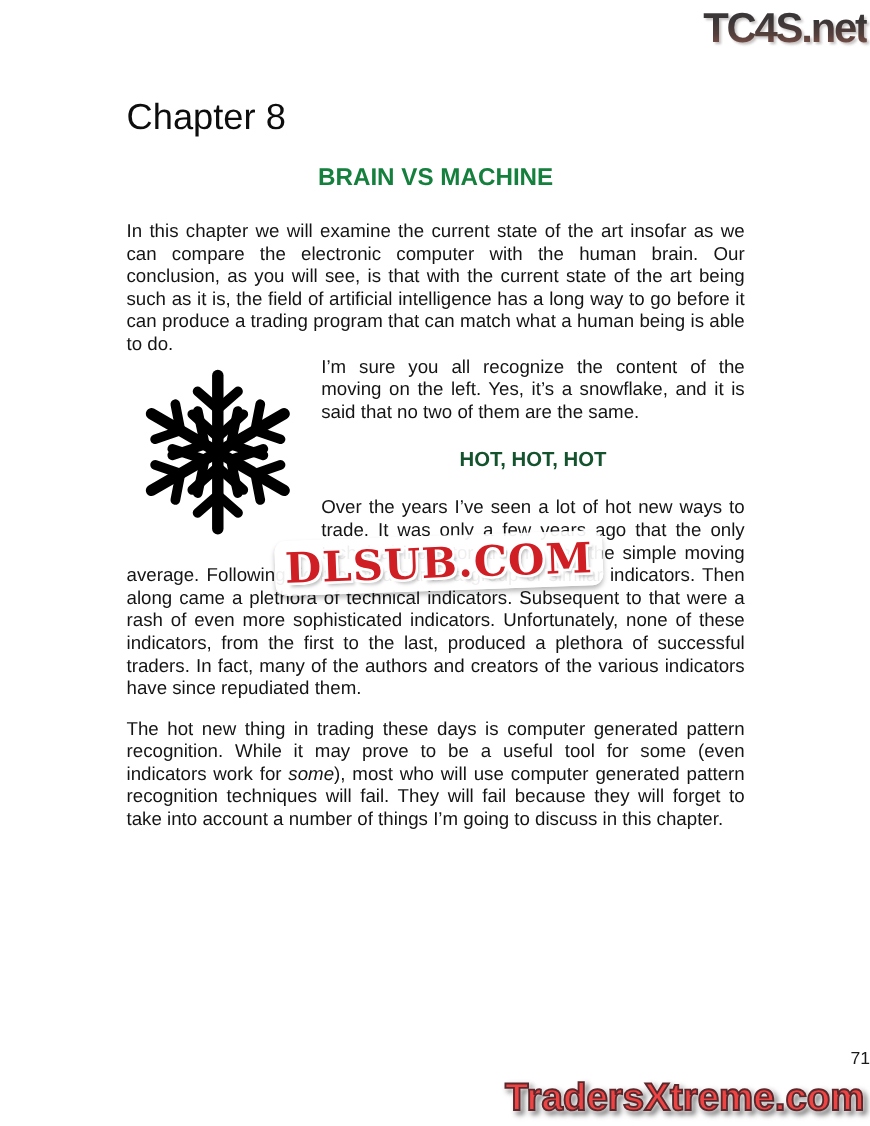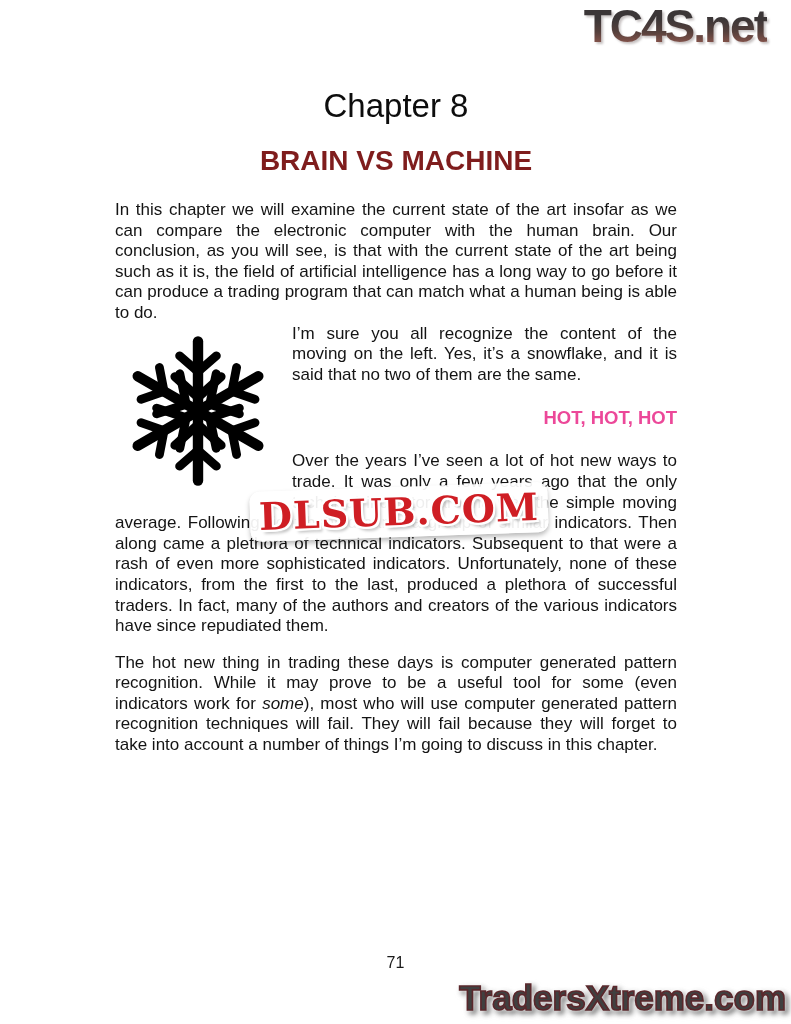--- a/index.html
+++ b/index.html
@@ -3,51 +3,51 @@
 <meta charset="utf-8">
 <style>
   html,body { margin:0; padding:0; background:#ffffff; }
   .page {
     position:relative; width:791px; height:1024px; background:#ffffff;
     font-family:"Liberation Sans", sans-serif; overflow:hidden; color:#111;
   }
 
   
   .tc4s {
-    position:absolute; top:2px; right:24px;
+    position:absolute; top:2px; right:3px;
     font-family:"Liberation Sans", sans-serif; font-weight:700;
-    font-size:46px; letter-spacing:-2px; line-height:48px;
+    font-size:38px; letter-spacing:-2px; line-height:48px;
     color:#4a4243;
     background:linear-gradient(180deg,#3b3637 35%, #55403c 62%, #8a554c 88%, #97625a);
     -webkit-background-clip:text; background-clip:text;
     filter:drop-shadow(2px 2px 1px rgba(130,120,120,0.45));
     text-decoration:underline;
   }
   @supports (-webkit-background-clip: text) {
     .tc4s { -webkit-text-fill-color:transparent; }
   }
 
   
   .content {
     position:absolute; left:115px; top:86px; width:562px;
     font-size:17px; line-height:20.6px; text-align:justify; color:#141414;
   }
   .chapter-title {
-    font-size:33px; font-weight:400; text-align:center;
+    font-size:33px; font-weight:400; 
     margin:0 0 22px 0; line-height:40px; color:#0d0d0d;
   }
   .chapter-subtitle {
-    font-size:28px; font-weight:700; text-align:center;
-    margin:0 0 26px 0; line-height:26px; color:#7f1d1d;
+    font-size:22px; font-weight:700; text-align:center;
+    margin:0 0 26px 0; line-height:26px; color:#15803d;
   }
   p { margin:0; }
   .spaced { margin-top:16px; }
   .inline-head {
-    font-size:18.5px; font-weight:700; text-align:right;
-    margin:22px 0 23px 0; line-height:21px; color:#ec4899;
+    font-size:18.5px; font-weight:700; text-align:center;
+    margin:22px 0 23px 0; line-height:21px; color:#14532d;
   }
   .patterns-head { margin:32px 0 22px 0; }
   .u { }
   .it { font-style:italic; }
 
   
   .snowflake-box {
     float:left; width:160px; height:168px; margin:3px 14px 11px 3px;
   }
 
@@ -63,27 +63,27 @@
     box-shadow:0 3px 5px rgba(0,0,0,0.28);
     text-shadow:
       -2px -2px 0 #fff, 2px -2px 0 #fff, -2px 2px 0 #fff, 2px 2px 0 #fff,
       0 -2px 0 #fff, 0 2px 0 #fff, -2px 0 0 #fff, 2px 0 0 #fff,
       3px 4px 3px rgba(0,0,0,0.25);
   }
 
   
   .page-number {
     position:absolute; top:953px; left:0; width:791px;
-    text-align:center; font-size:16px; line-height:20px; color:#1a1a1a;
+    text-align:right; font-size:16px; line-height:20px; color:#1a1a1a;
   }
   .tx-logo {
     position:absolute; right:5px; bottom:6px;
     font-family:"Liberation Sans", sans-serif; font-weight:700;
     font-size:35px; line-height:40px; letter-spacing:0;
-    color:#404040;
+    color:#ef4444;
     -webkit-text-stroke:1.7px #5a282c;
     filter:drop-shadow(0 0 2px #ffffff) drop-shadow(3px 3px 2px rgba(90,90,90,0.75));
   }
 </style>
 </head>
 <body>
 
 <div class="page">
 
   <div class="tc4s">TC4S.net</div>

